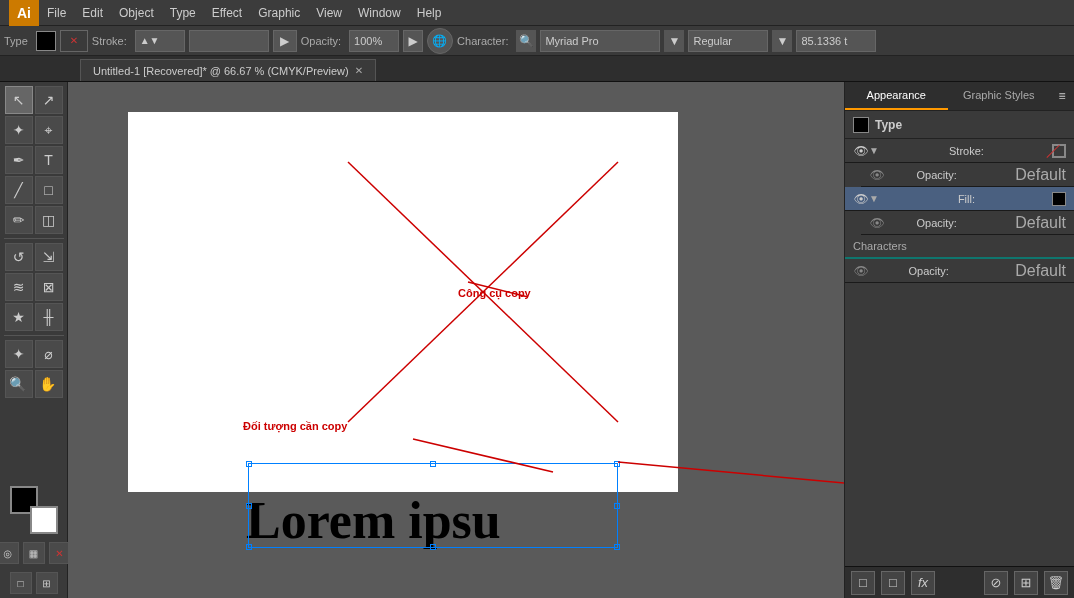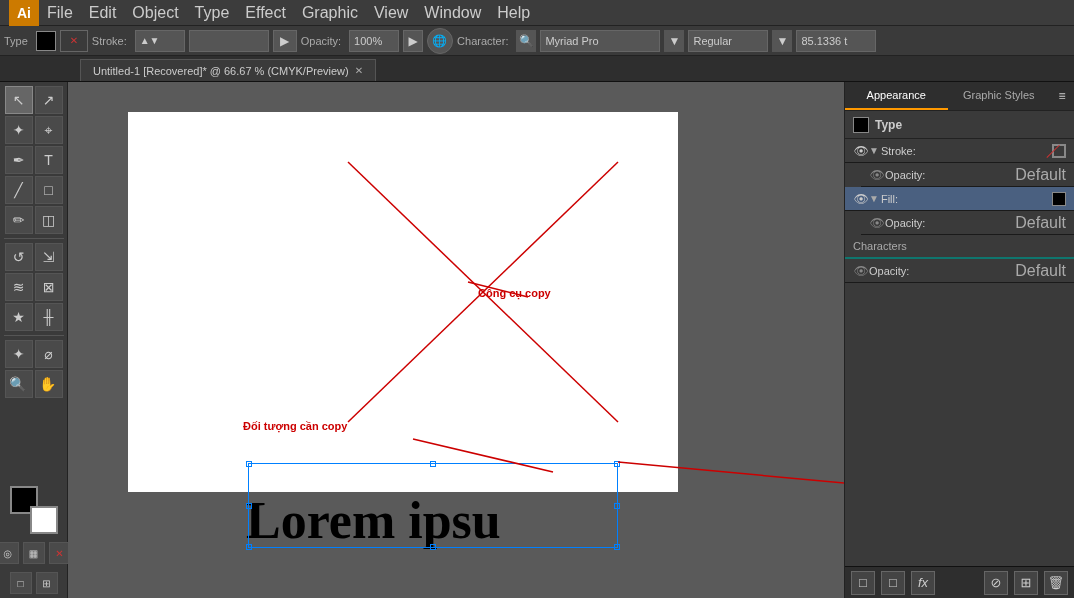--- a/index.html
+++ b/index.html
@@ -10,21 +10,21 @@
       width: 100%; height: 26px; background: #3c3c3c; display: flex; align-items: center;
       border-bottom: 1px solid #222;
     }
     .menubar-logo {
       width: 30px; height: 26px; display: flex; align-items: center; justify-content: center;
       background: #cc7a00; color: #fff; font-weight: bold; font-size: 14px; flex-shrink: 0; margin-left: 9px;
     }
     .menubar-items { display: flex; align-items: center; height: 100%; }
     .menubar-item {
       padding: 0 8px; height: 100%; display: flex; align-items: center;
-      font-size: 16px; color: #ccc; cursor: pointer;
+      font-size: 12px; color: #ccc; cursor: pointer;
     }
 
     
     .toolbar {
       width: 100%; height: 30px; background: #3a3a3a; display: flex; align-items: center;
       padding: 0 4px; gap: 4px; border-bottom: 1px solid #222;
     }
     .toolbar-label { font-size: 11px; color: #aaa; margin-right: 4px; }
     .toolbar-swatch {
       width: 20px; height: 20px; background: #000; border: 1px solid #888; flex-shrink: 0;
@@ -95,21 +95,21 @@
     }
     .lorem-text {
       position: absolute; bottom: 48px; left: 178px;
       font-size: 52px; font-weight: 900; color: #000; font-family: 'Times New Roman', serif;
       white-space: nowrap; overflow: hidden; width: 372px;
     }
 
     
     .right-panel {
       width: 230px; background: #3a3a3a; border-left: 1px solid #222;
-      display: flex; flex-direction: column; flex-shrink: 0;
+      display: flex; flex-direction: column; flex-shrink: 0; text-align: center;
     }
     .panel-tabs {
       display: flex; background: #2e2e2e; border-bottom: 1px solid #222;
     }
     .panel-tab {
       flex: 1; height: 28px; display: flex; align-items: center; justify-content: center;
       font-size: 11px; color: #aaa; cursor: pointer; border-bottom: 2px solid transparent;
     }
     .panel-tab.active { color: #fff; border-bottom: 2px solid #f90; }
     .panel-tab-menu { width: 24px; height: 28px; display: flex; align-items: center; justify-content: center; cursor: pointer; }
@@ -286,21 +286,21 @@
       <line x1="550" y1="80" x2="280" y2="340" stroke="#cc0000" stroke-width="1.5"></line>
 
       <line x1="460" y1="215" x2="400" y2="200" stroke="#cc0000" stroke-width="1.5"></line>
 
       <line x1="345" y1="357" x2="485" y2="390" stroke="#cc0000" stroke-width="1.5"></line>
 
       <line x1="550" y1="380" x2="980" y2="420" stroke="#cc0000" stroke-width="1.5"></line>
       <polygon points="975,415 985,420 975,425" fill="#cc0000"></polygon>
     </svg>
 
-    <div class="text-annotation" style="top:205px;left:410px;">Công cụ copy</div>
+    <div class="text-annotation" style="top:205px;left:390px;">Công cụ copy</div>
     <div class="text-annotation" style="top:338px;left:175px;">Đối tượng cần copy</div>
   </div>
 
   <div class="right-panel">
     <div class="panel-tabs">
       <div class="panel-tab active">Appearance</div>
       <div class="panel-tab">Graphic Styles</div>
       <div class="panel-tab-menu">≡</div>
     </div>
 

